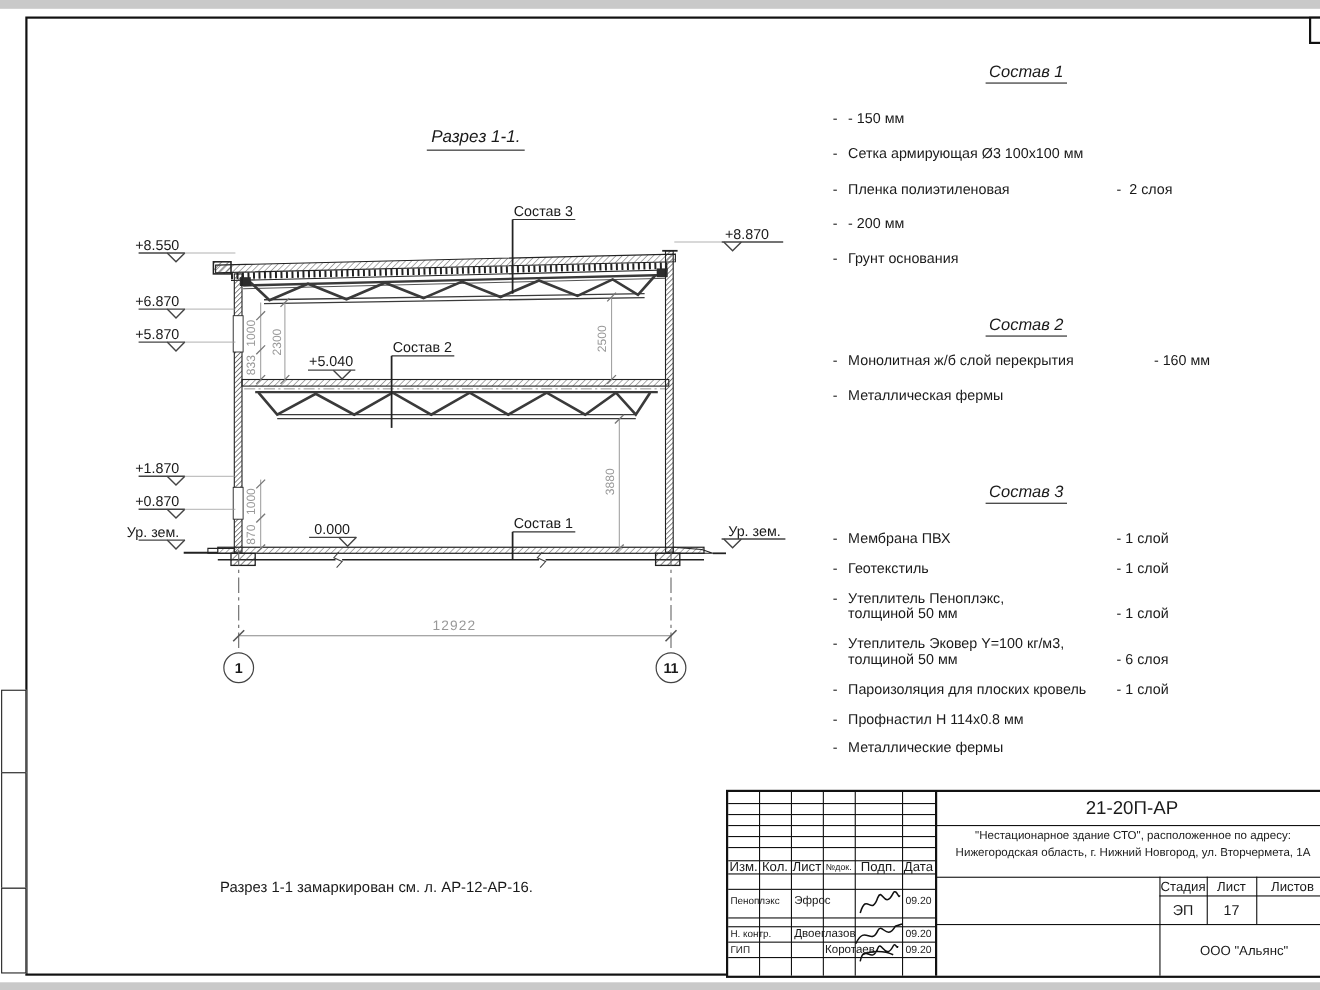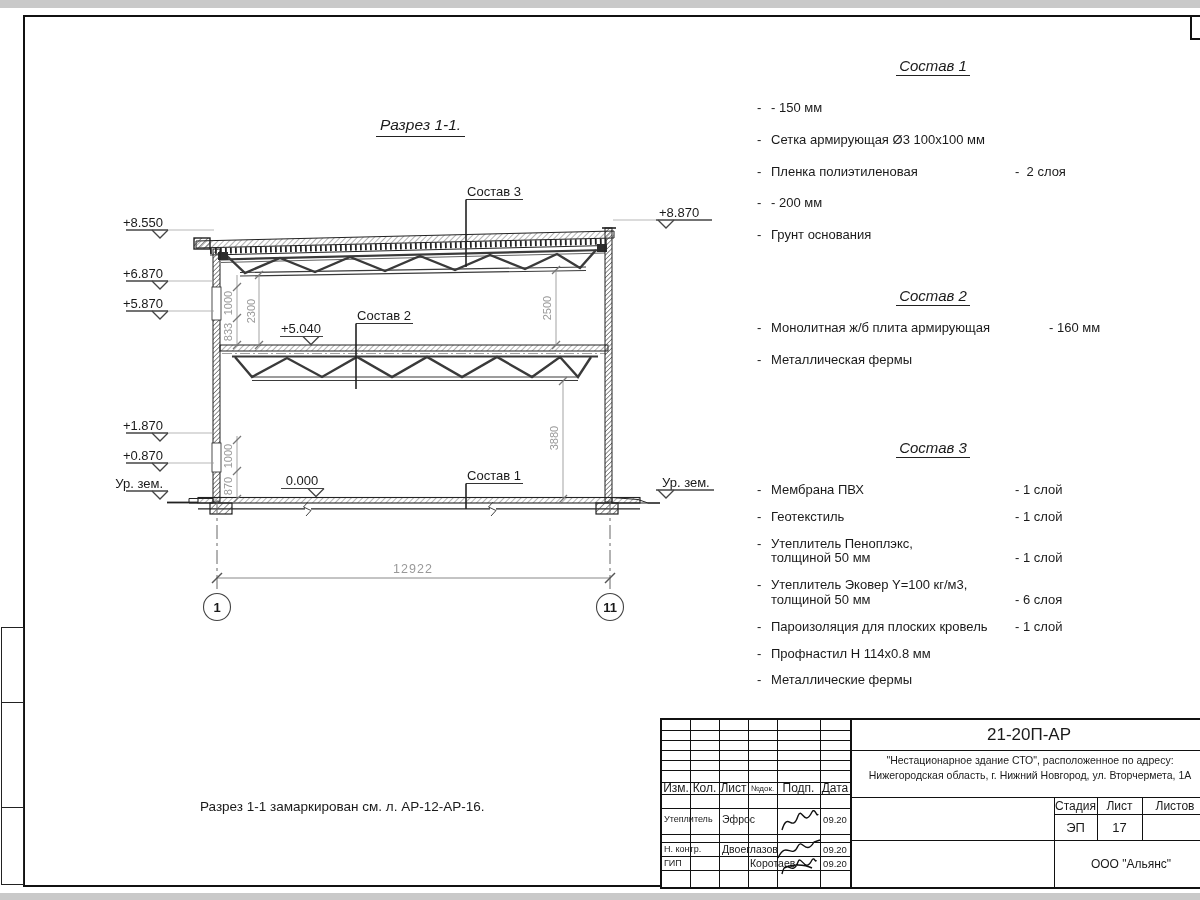--- a/index.html
+++ b/index.html
@@ -7,21 +7,21 @@
        font-family:"Liberation Sans",sans-serif;color:#1a1a1a;}
   .sheet{position:absolute;left:0;top:8px;width:1200px;height:885px;background:#fff;}
   .frame{position:absolute;left:23px;top:7px;right:-6px;height:868px;border:2px solid #111;}
   .mbox{position:absolute;left:1px;width:21px;border:1.5px solid #222;background:#fff;}
   .tr-box{position:absolute;left:1190px;top:7px;width:22px;height:21px;border:2px solid #111;background:#fff;}
   svg{position:absolute;left:0;top:-8px;width:1200px;height:900px;}
   svg text{font-family:"Liberation Sans",sans-serif;fill:#1a1a1a;font-size:13px;}
   svg text.dim{fill:#999;font-size:11px;}
   svg text.big{font-size:12.5px;fill:#999;letter-spacing:1px;}
   svg text.ax{font-size:13px;font-weight:bold;}
-  .dwg-title{position:absolute;left:376px;top:108px;font-size:15.5px;font-style:italic;
+  .dwg-title{position:absolute;left:388px;top:108px;font-size:15.5px;font-style:italic;
              border-bottom:1.2px solid #222;padding:0 4px 2px 4px;}
   .note{position:absolute;left:200px;top:791px;font-size:13.5px;}
   
   .spec{position:absolute;width:352px;}
   .spec-h{text-align:center;margin-bottom:26px;}
   .spec-h span{font-size:15px;font-style:italic;border-bottom:1.2px solid #222;padding:0 3px 1px 3px;}
   .spec-item{display:grid;grid-template-columns:14px 244px 1fr;margin-bottom:17px;
              font-size:13px;line-height:14.8px;}
   .spec-item .b{align-self:start;}
   .spec-item .n{align-self:start;white-space:pre-line;}
@@ -235,21 +235,21 @@
         <span class="b">-</span>
         <span class="n">Грунт основания</span>
         <span class="v"></span>
       </div>
   </div>
 
   <div class="spec s2" style="left:757px;top:279px;">
     <div class="spec-h"><span>Состав 2</span></div>
     <div class="spec-item">
         <span class="b">-</span>
-        <span class="n">Монолитная ж/б плита армирующая</span>
+        <span class="n">Монолитная ж/б слой перекрытия</span>
         <span class="v">- 160 мм</span>
       </div>
     <div class="spec-item">
         <span class="b">-</span>
         <span class="n">Металлическая фермы</span>
         <span class="v"></span>
       </div>
   </div>
 
   <div class="spec s3" style="left:757px;top:431px;">
@@ -323,21 +323,21 @@
     <div class="h" style="left:188px;right:0;top:120px;"></div>
     <div class="h" style="left:392px;right:0;top:94px;"></div>
 
     <div class="cell lbl" style="left:0;width:28px;top:62px;height:12px;">Изм.</div>
     <div class="cell lbl" style="left:28px;width:29px;top:62px;height:12px;">Кол.</div>
     <div class="cell lbl" style="left:57px;width:29px;top:62px;height:12px;">Лист</div>
     <div class="cell" style="left:86px;width:29px;top:62px;height:12px;font-size:8px;">№док.</div>
     <div class="cell lbl" style="left:115px;width:43px;top:62px;height:12px;">Подп.</div>
     <div class="cell lbl" style="left:158px;width:30px;top:62px;height:12px;">Дата</div>
 
-    <div class="cell small" style="left:2px;width:54px;top:92px;height:14px;">Утеплитель</div>
+    <div class="cell small" style="left:2px;width:54px;top:92px;height:14px;">Пеноплэкс</div>
     <div class="cell name" style="left:60px;width:56px;top:92px;height:14px;">Эфрос</div>
     <div class="cell date" style="left:158px;width:30px;top:92px;height:14px;">09.20</div>
     <div class="cell small" style="left:2px;width:54px;top:122px;height:14px;">Н. контр.</div>
     <div class="cell name" style="left:60px;width:58px;top:122px;height:14px;">Двоеглазов</div>
     <div class="cell date" style="left:158px;width:30px;top:122px;height:14px;">09.20</div>
     <div class="cell small" style="left:2px;width:54px;top:136px;height:14px;">ГИП</div>
     <div class="cell name" style="left:60px;width:58px;top:136px;height:14px;margin-left:28px;">Коротаев</div>
     <div class="cell date" style="left:158px;width:30px;top:136px;height:14px;">09.20</div>
 
     <svg class="sig" style="left:116px;top:84px;width:42px;height:32px;" viewBox="0 0 42 32">

